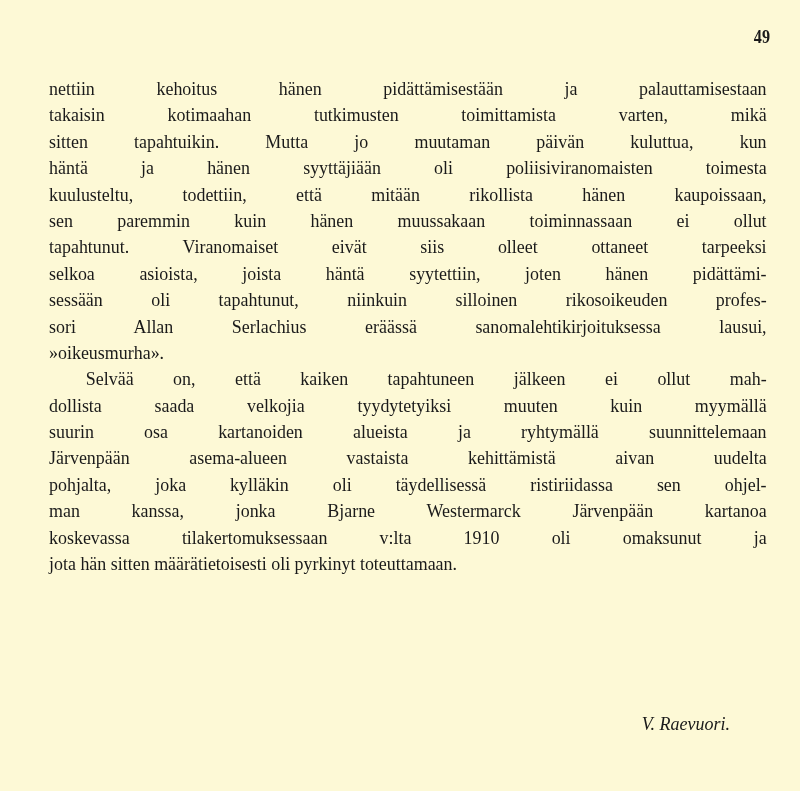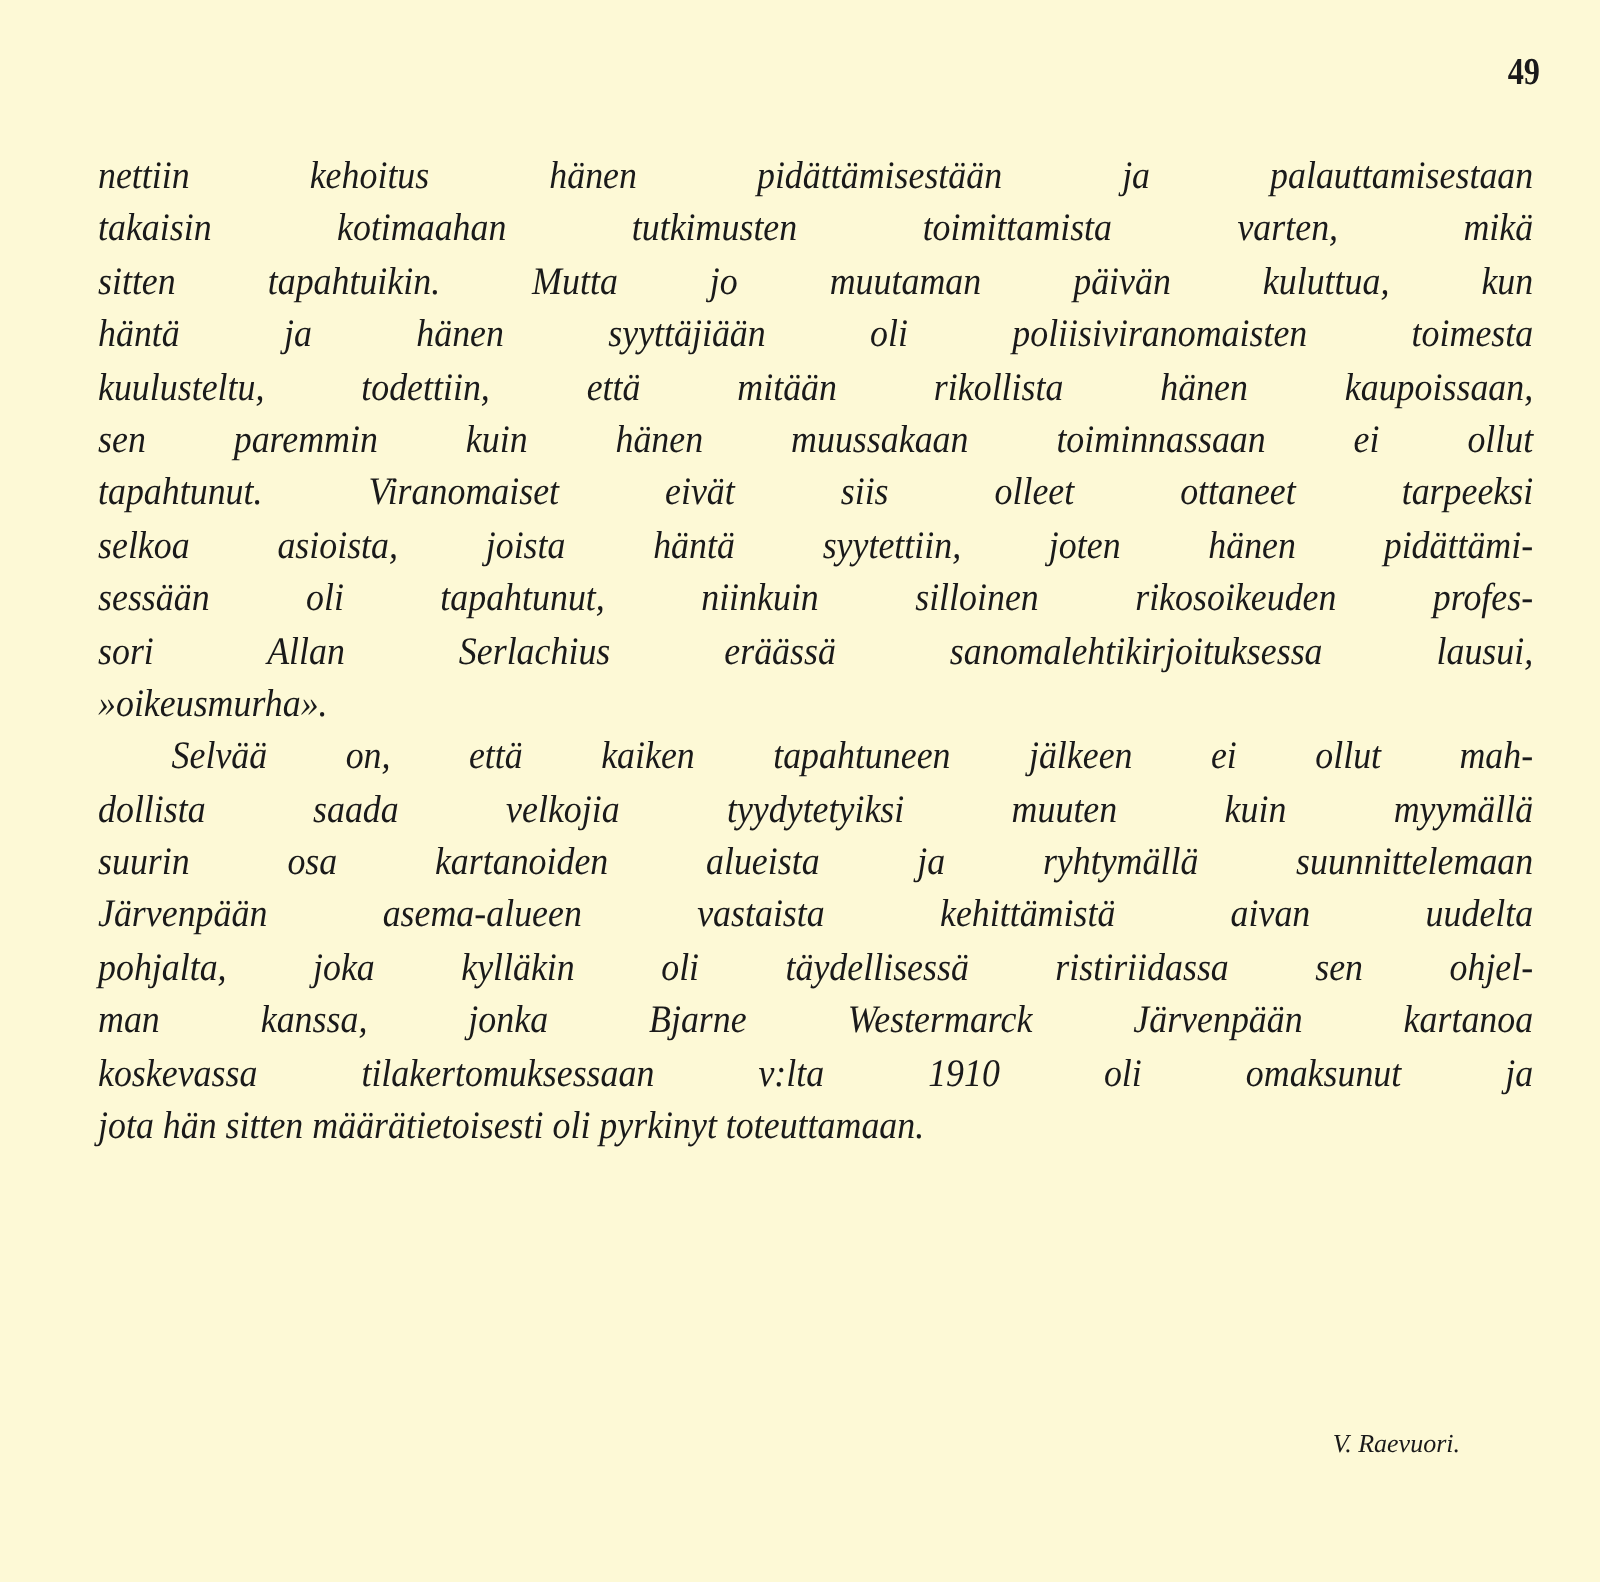--- a/index.html
+++ b/index.html
@@ -9,32 +9,32 @@
     font-family: "Liberation Serif", "DejaVu Serif", serif;
     color: #1a1a1a;
     position: relative;
   }
   .page-number {
     position: absolute; top: 26px; right: 30px;
     font-size: 19px; font-weight: bold;
     transform: scaleX(0.85); transform-origin: right top;
   }
   .body-text {
-    position: absolute; left: 49px; top: 76px; width: 718px; font-style: italic;
+    position: absolute; left: 49px; top: 76px; width: 718px;
   }
   .line {
     font-size: 19.5px; line-height: 26.4px; height: 26.4px;
     white-space: nowrap; text-align: justify; text-align-last: justify;
     transform: scaleX(0.92); transform-origin: left top; width: 780px;
   }
   .line.last { text-align-last: left; }
   .line.indent { padding-left: 40px; box-sizing: border-box; }
   .signature {
     position: absolute; top: 714px; right: 70px;
-    font-size: 13px; font-style: italic;
+    font-size: 18px; font-style: italic;
   }
 </style>
 </head>
 <body>
 
 <div class="page-number">49</div>
 
 <div class="body-text">
   <div>
     <div class="line">nettiin kehoitus hänen pidättämisestään ja palauttamisestaan</div>

